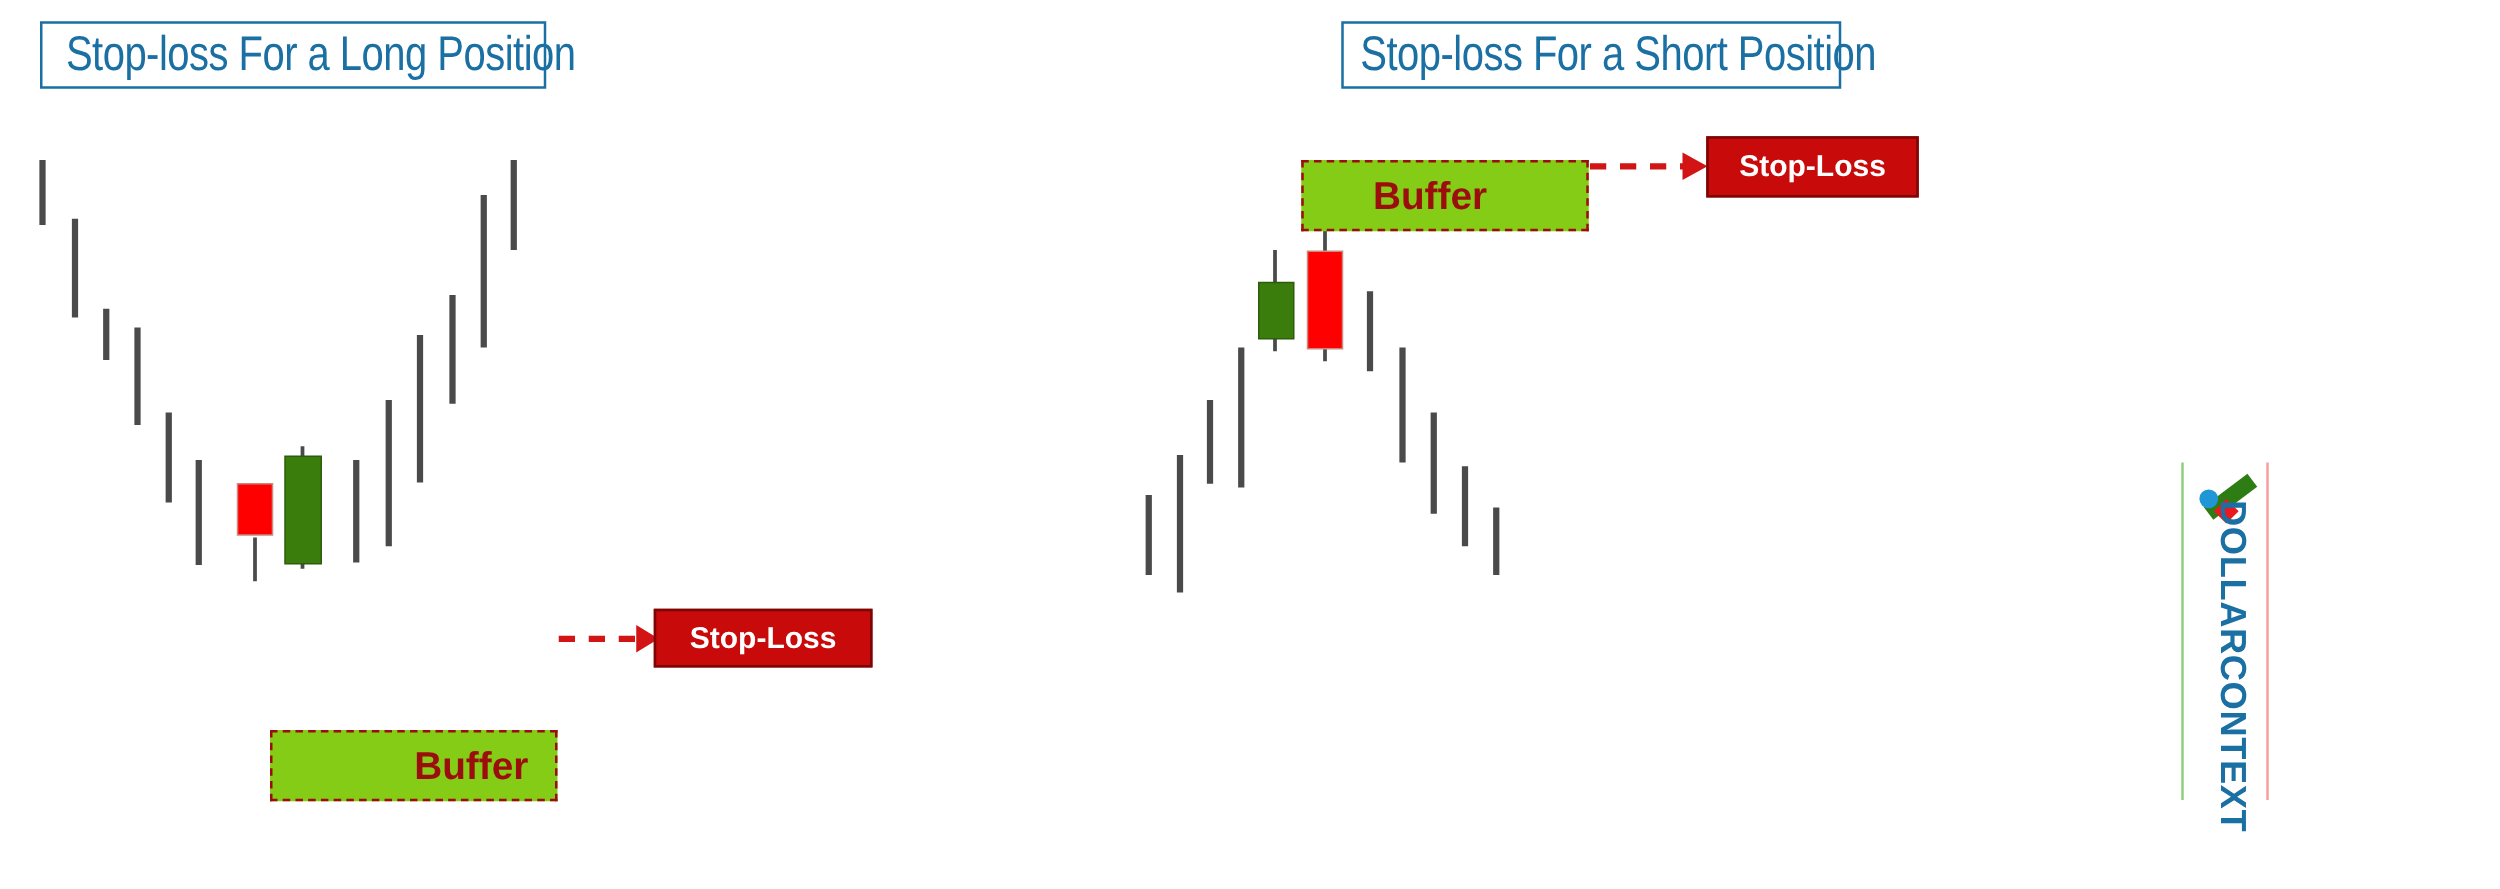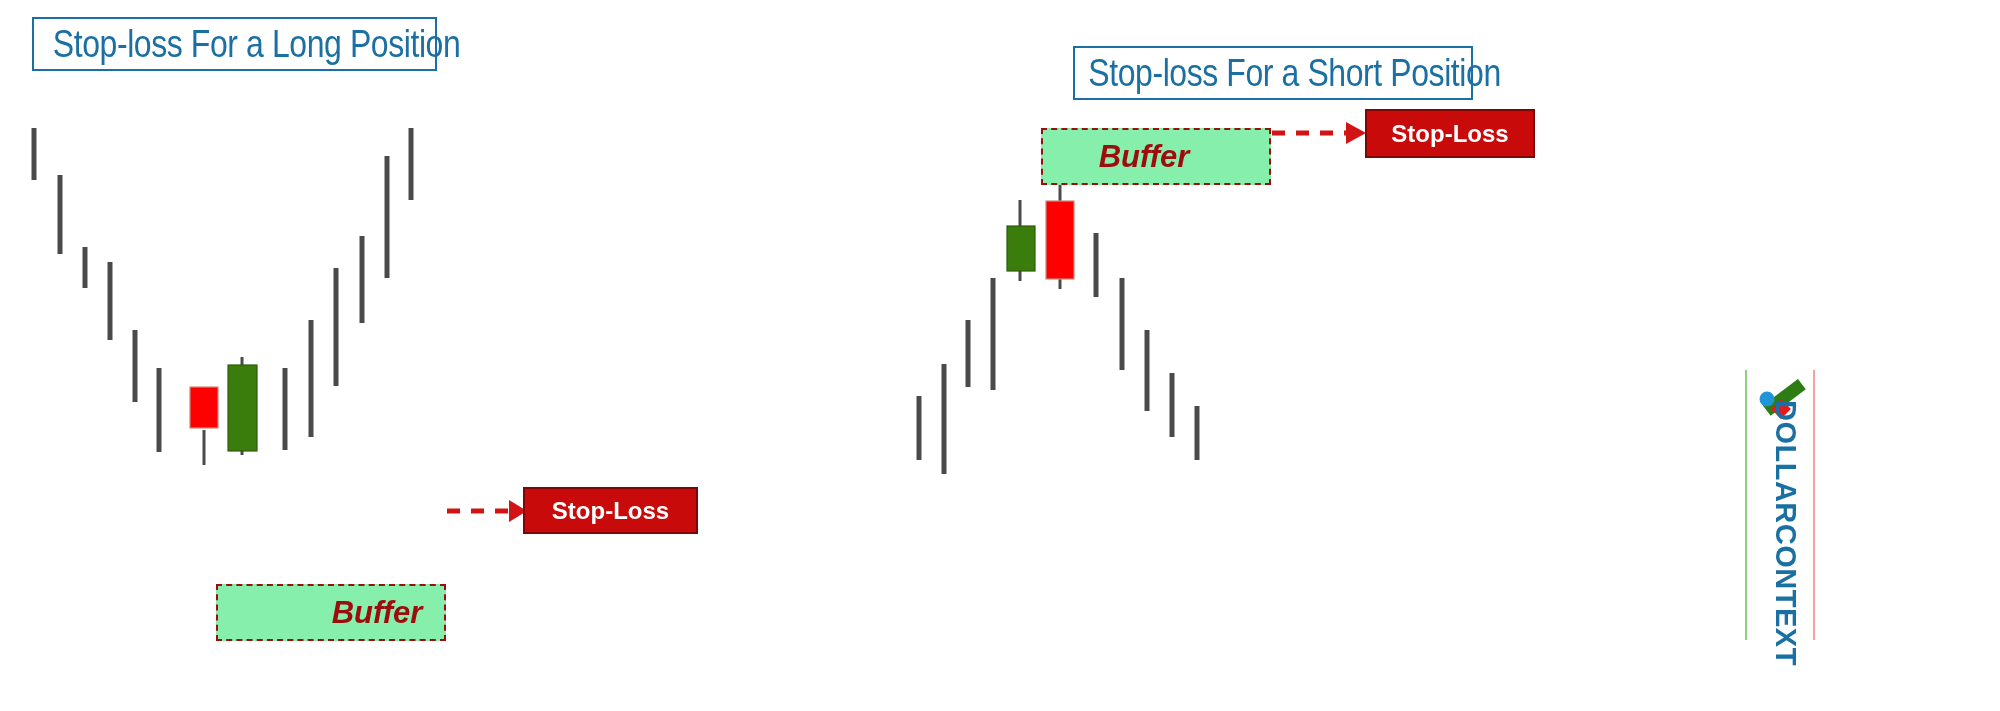--- a/index.html
+++ b/index.html
@@ -49,27 +49,26 @@
     position: absolute;
     left: 0;
     top: 0;
     width: 2000px;
     height: 711px;
     pointer-events: none;
   }
 
   .buffer-box {
     position: absolute;
-    background: #86efac;
+    background: #84cc16;
     border: 2px dashed #9c0d0d;
     box-sizing: border-box;
     display: flex;
     align-items: center;
     justify-content: center;
-    font-style: italic;
   }
   .buffer-text {
     color: #9c0d0d;
     font-size: 31px;
     font-weight: bold;
     font-family: "Liberation Sans", sans-serif;
     letter-spacing: 0px;
   }
   #buffer-long  { left: 216px;  top: 584px; width: 230px; height: 57px; }
   #buffer-short { left: 1041px; top: 128px; width: 230px; height: 57px; }
@@ -210,21 +209,21 @@
   <div class="buffer-box" id="buffer-long">
     <span class="buffer-text">Buffer</span>
   </div>
 
   <div class="stoploss-box" id="stoploss-long">
     <span class="stoploss-text">Stop-Loss</span>
   </div>
 </div>
 
 <div class="panel" id="panel-short">
-  <div class="title-box" id="title-short" style="left:73px;margin-top:29px;">
+  <div class="title-box" id="title-short" style="left:73px;">
     <span class="title-text">Stop-loss For a Short Position</span>
   </div>
 
   <div class="buffer-box" id="buffer-short" style="left:41px;">
     <span class="buffer-text">Buffer</span>
   </div>
 
   <div class="stoploss-box" id="stoploss-short" style="left:365px;">
     <span class="stoploss-text">Stop-Loss</span>
   </div>

